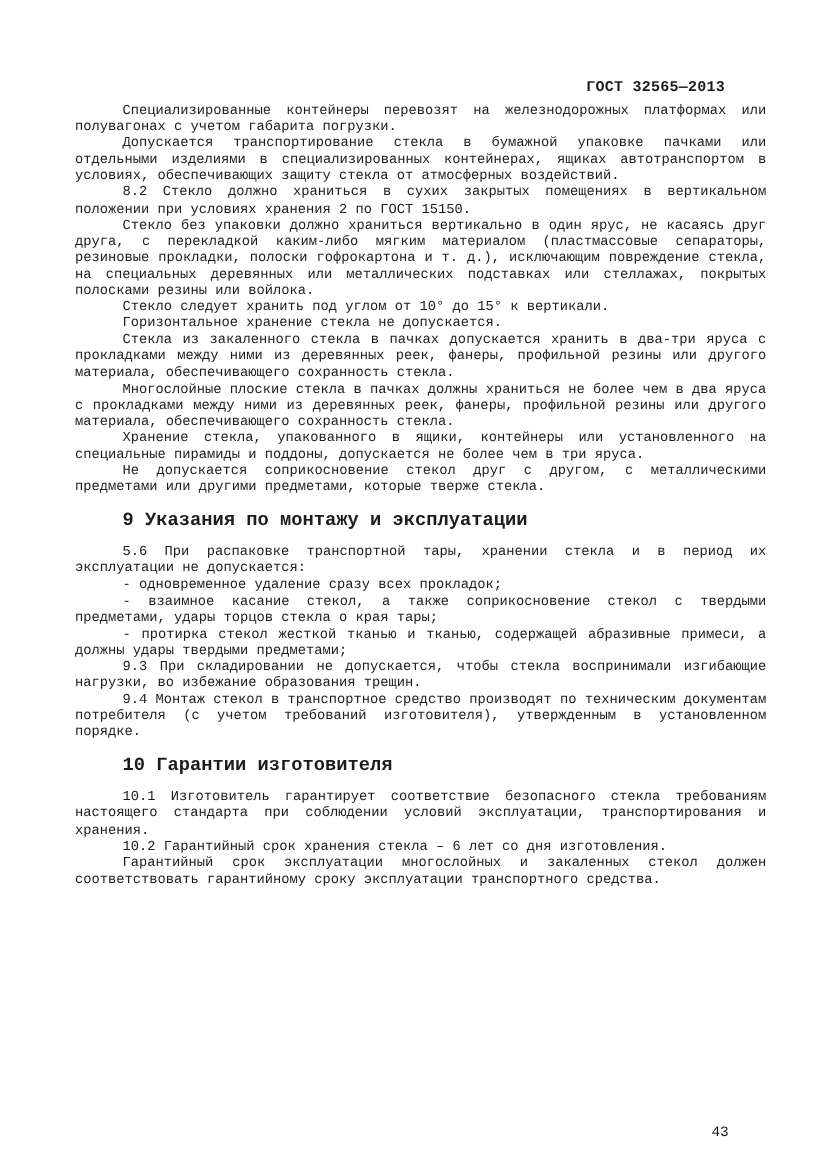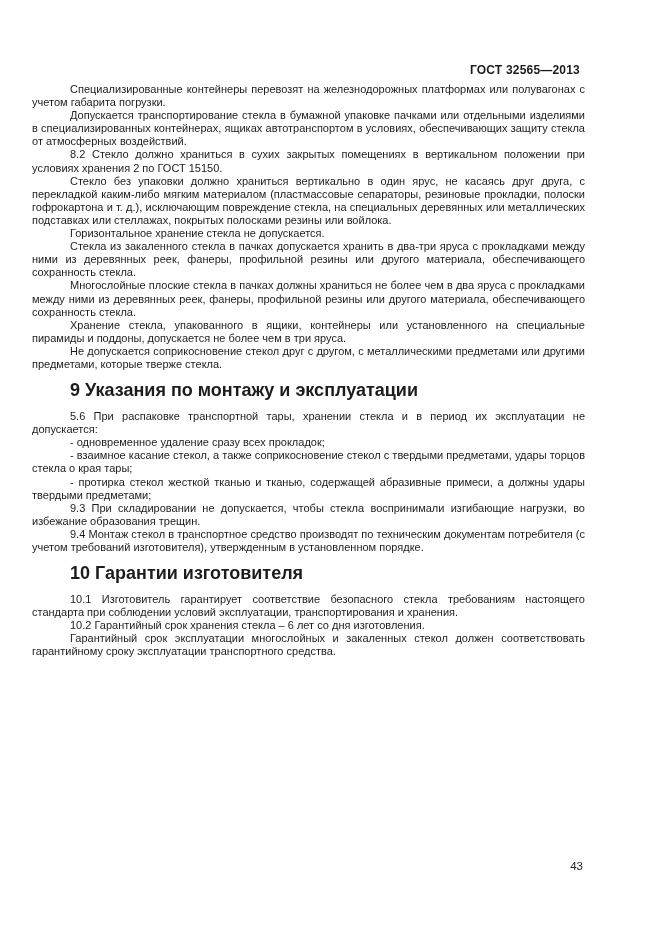--- a/index.html
+++ b/index.html
@@ -5,63 +5,63 @@
   html, body {
     margin: 0;
     padding: 0;
     background: #ffffff;
   }
   .page {
     position: relative;
     width: 661px;
     height: 935px;
     background: #ffffff;
-    font-family: Liberation Sans, sans-serif;
+    font-family: Liberation Mono, monospace;
     color: #1c1c1c;
     overflow: hidden;
   }
   .doc-header {
     position: absolute;
     top: 60px;
     right: 81px;
     text-align: right;
   }
   .doc-number {
     font-size: 12px;
     font-weight: bold;
     letter-spacing: 0.2px;
     white-space: nowrap;
   }
   .content {
     position: absolute;
-    left: 32px;
+    left: 60px;
     top: 83px;
     width: 553px;
     font-size: 11px;
     line-height: 13.1px;
     text-align: justify;
     text-justify: inter-word;
   }
   .content p {
     margin: 0;
     padding: 0;
     text-indent: 38px;
   }
   .content h2 {
-    font-size: 18px;
+    font-size: 15px;
     font-weight: bold;
     line-height: 15px;
     margin: 12px 0 12px 0;
     padding: 0;
     text-indent: 38px;
     text-align: left;
   }
   .doc-footer {
     position: absolute;
-    top: 856px;
+    top: 896px;
     right: 78px;
     text-align: center;
   }
   .page-number {
     font-size: 11.5px;
     white-space: nowrap;
   }
 </style>
 </head>
 <body>
@@ -71,20 +71,21 @@
   <header class="doc-header">
     <span class="doc-number">ГОСТ 32565—2013</span>
   </header>
 
   <main class="content">
 
   <p class="block paragraph">Специализированные контейнеры перевозят на железнодорожных платформах или полувагонах с учетом габарита погрузки.</p>
       <p class="block paragraph">Допускается транспортирование стекла в бумажной упаковке пачками или отдельными изделиями в специализированных контейнерах, ящиках автотранспортом в условиях, обеспечивающих защиту стекла от атмосферных воздействий.</p>
       <p class="block paragraph">8.2 Стекло должно храниться в сухих закрытых помещениях в вертикальном положении при условиях хранения 2 по ГОСТ 15150.</p>
       <p class="block paragraph">Стекло без упаковки должно храниться вертикально в один ярус, не касаясь друг друга, с перекладкой каким-либо мягким материалом (пластмассовые сепараторы, резиновые прокладки, полоски гофрокартона и т. д.), исключающим повреждение стекла, на специальных деревянных или металлических подставках или стеллажах, покрытых полосками резины или войлока.</p>
+      <p class="block paragraph">Стекло следует хранить под углом от 10° до 15° к вертикали.</p>
       <p class="block paragraph">Горизонтальное хранение стекла не допускается.</p>
       <p class="block paragraph">Стекла из закаленного стекла в пачках допускается хранить в два-три яруса с прокладками между ними из деревянных реек, фанеры, профильной резины или другого материала, обеспечивающего сохранность стекла.</p>
       <p class="block paragraph">Многослойные плоские стекла в пачках должны храниться не более чем в два яруса с прокладками между ними из деревянных реек, фанеры, профильной резины или другого материала, обеспечивающего сохранность стекла.</p>
       <p class="block paragraph">Хранение стекла, упакованного в ящики, контейнеры или установленного на специальные пирамиды и поддоны, допускается не более чем в три яруса.</p>
       <p class="block paragraph">Не допускается соприкосновение стекол друг с другом, с металлическими предметами или другими предметами, которые тверже стекла.</p>
       <h2 class="block heading">9 Указания по монтажу и эксплуатации</h2>
       <p class="block paragraph">5.6 При распаковке транспортной тары, хранении стекла и в период их эксплуатации не допускается:</p>
       <p class="block list-item">- одновременное удаление сразу всех прокладок;</p>
       <p class="block list-item">- взаимное касание стекол, а также соприкосновение стекол с твердыми предметами, удары торцов стекла о края тары;</p>
       <p class="block list-item">- протирка стекол жесткой тканью и тканью, содержащей абразивные примеси, а должны удары твердыми предметами;</p>

